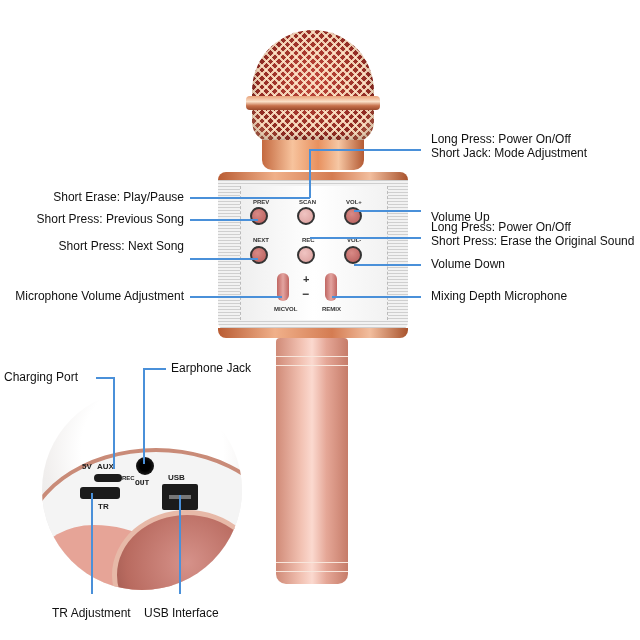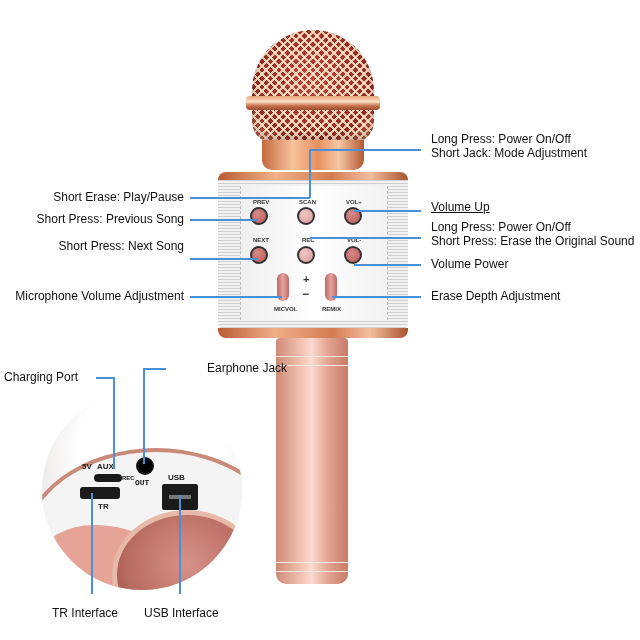--- a/index.html
+++ b/index.html
@@ -123,22 +123,22 @@
 <div class="line" style="left:91px;top:493px;width:2px;height:101px;"></div>
 <div class="line" style="left:179px;top:495px;width:2px;height:99px;"></div>
 
 <div class="lbl r" style="right:456px;top:190px;">Short Erase: Play/Pause</div>
 <div class="lbl r" style="right:456px;top:212px;">Short Press: Previous Song</div>
 <div class="lbl r" style="right:456px;top:239px;">Short Press: Next Song</div>
 <div class="lbl r" style="right:456px;top:289px;">Microphone Volume Adjustment</div>
 
 <div class="lbl" style="left:431px;top:132px;">Long Press: Power On/Off</div>
 <div class="lbl" style="left:431px;top:146px;">Short Jack: Mode Adjustment</div>
-<div class="lbl" style="left:431px;top:200px;text-decoration:underline;">Volume Up</div>
+<div class="lbl" style="left:431px;top:210px;">Volume Up</div>
 <div class="lbl" style="left:431px;top:220px;">Long Press: Power On/Off</div>
 <div class="lbl" style="left:431px;top:234px;">Short Press: Erase the Original Sound</div>
-<div class="lbl" style="left:431px;top:257px;">Volume Power</div>
-<div class="lbl" style="left:431px;top:289px;">Erase Depth Adjustment</div>
+<div class="lbl" style="left:431px;top:257px;">Volume Down</div>
+<div class="lbl" style="left:431px;top:289px;">Mixing Depth Microphone</div>
 
 <div class="lbl" style="left:4px;top:370px;">Charging Port</div>
-<div class="lbl" style="left:171px;top:361px;margin-left:36px;">Earphone Jack</div>
-<div class="lbl" style="left:52px;top:606px;">TR Interface</div>
+<div class="lbl" style="left:171px;top:361px;">Earphone Jack</div>
+<div class="lbl" style="left:52px;top:606px;">TR Adjustment</div>
 <div class="lbl" style="left:144px;top:606px;">USB Interface</div>
 
 </body></html>

